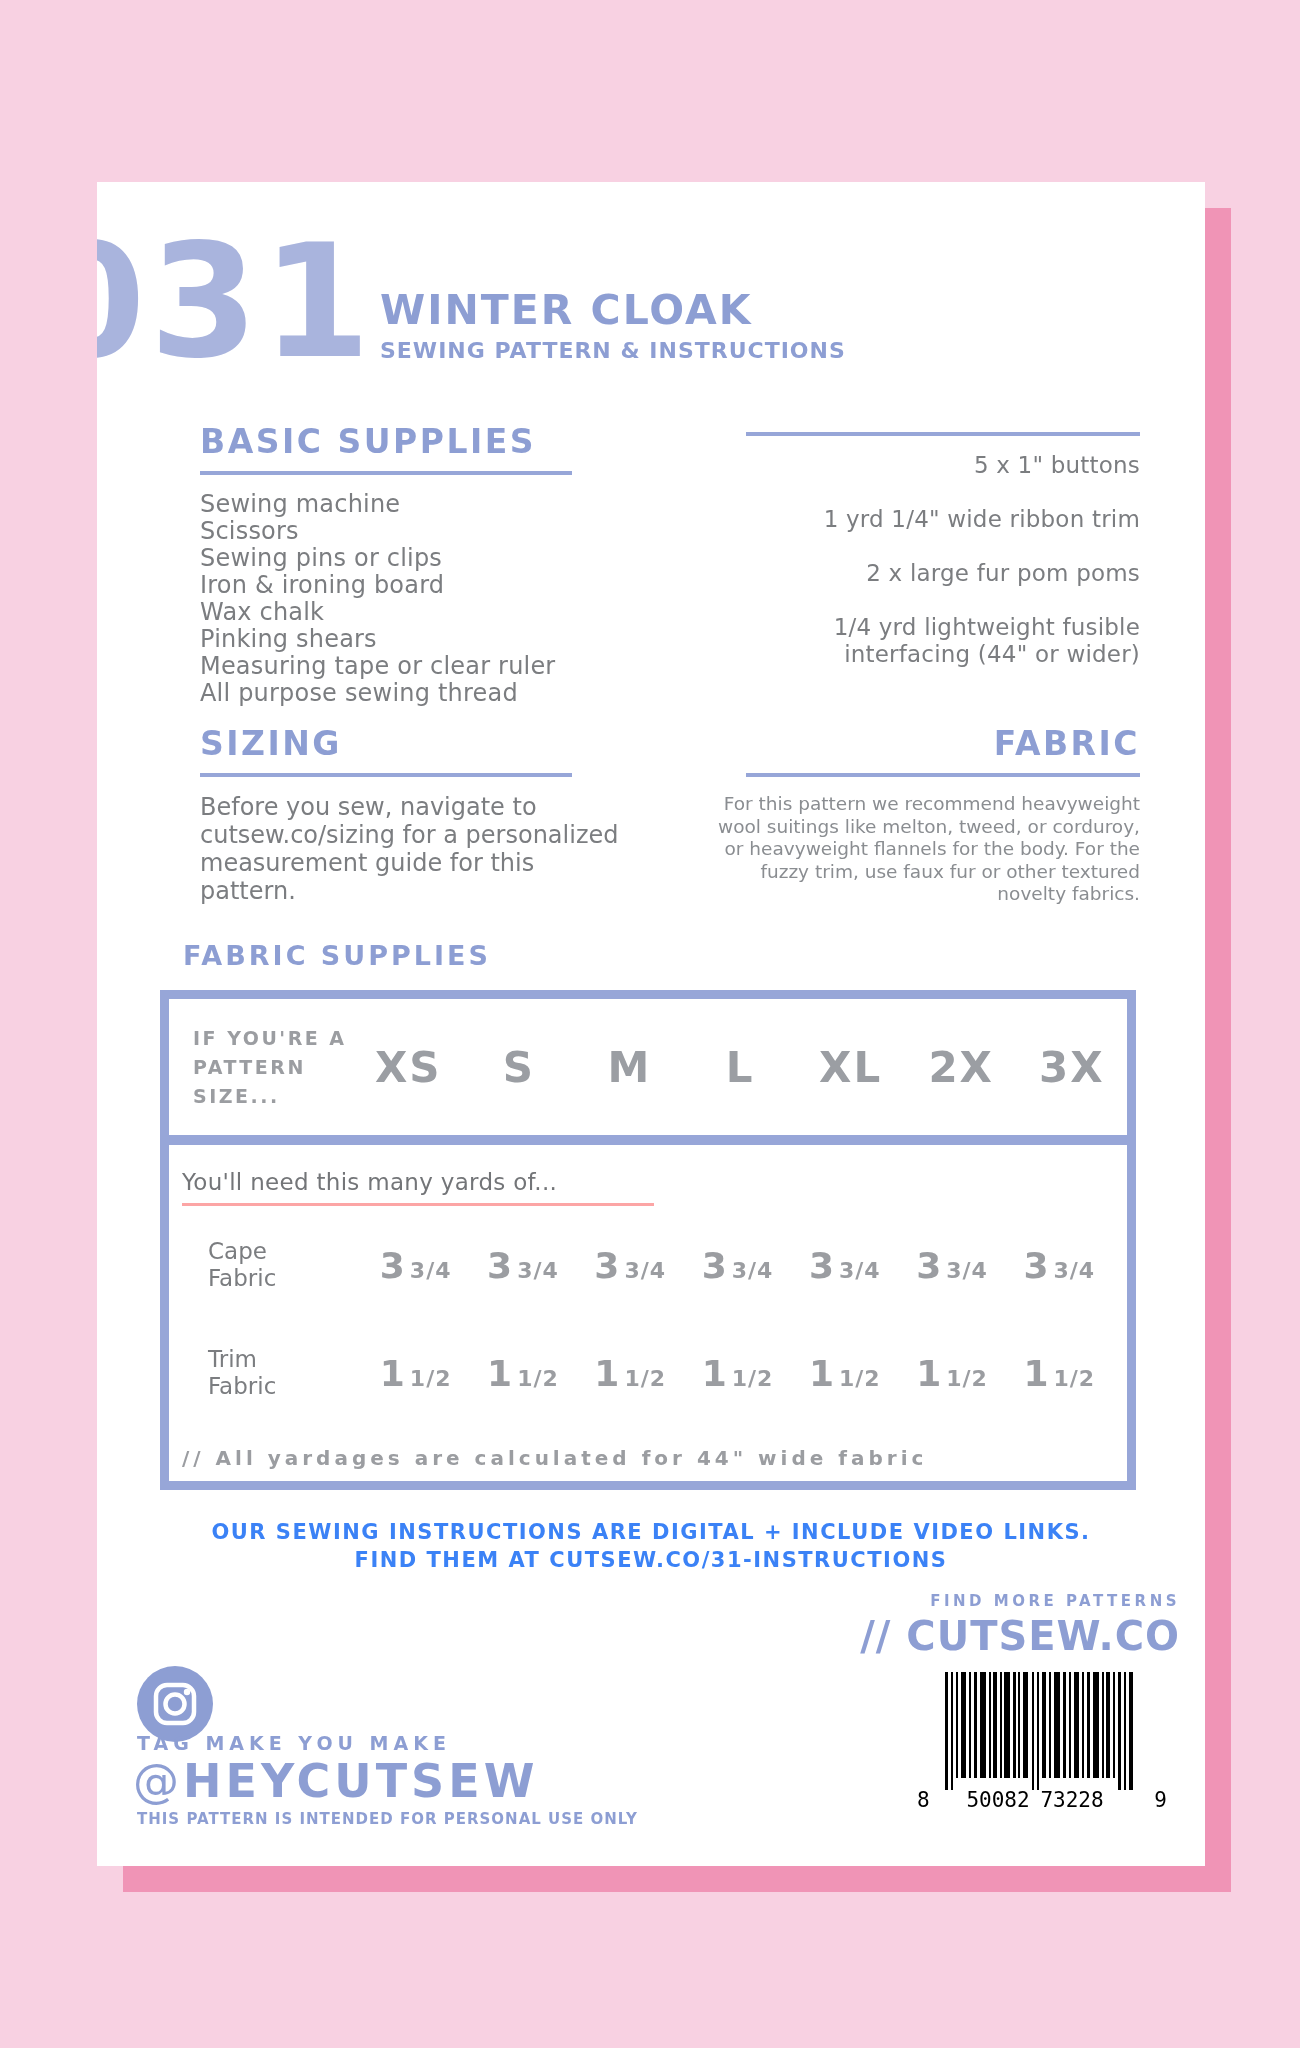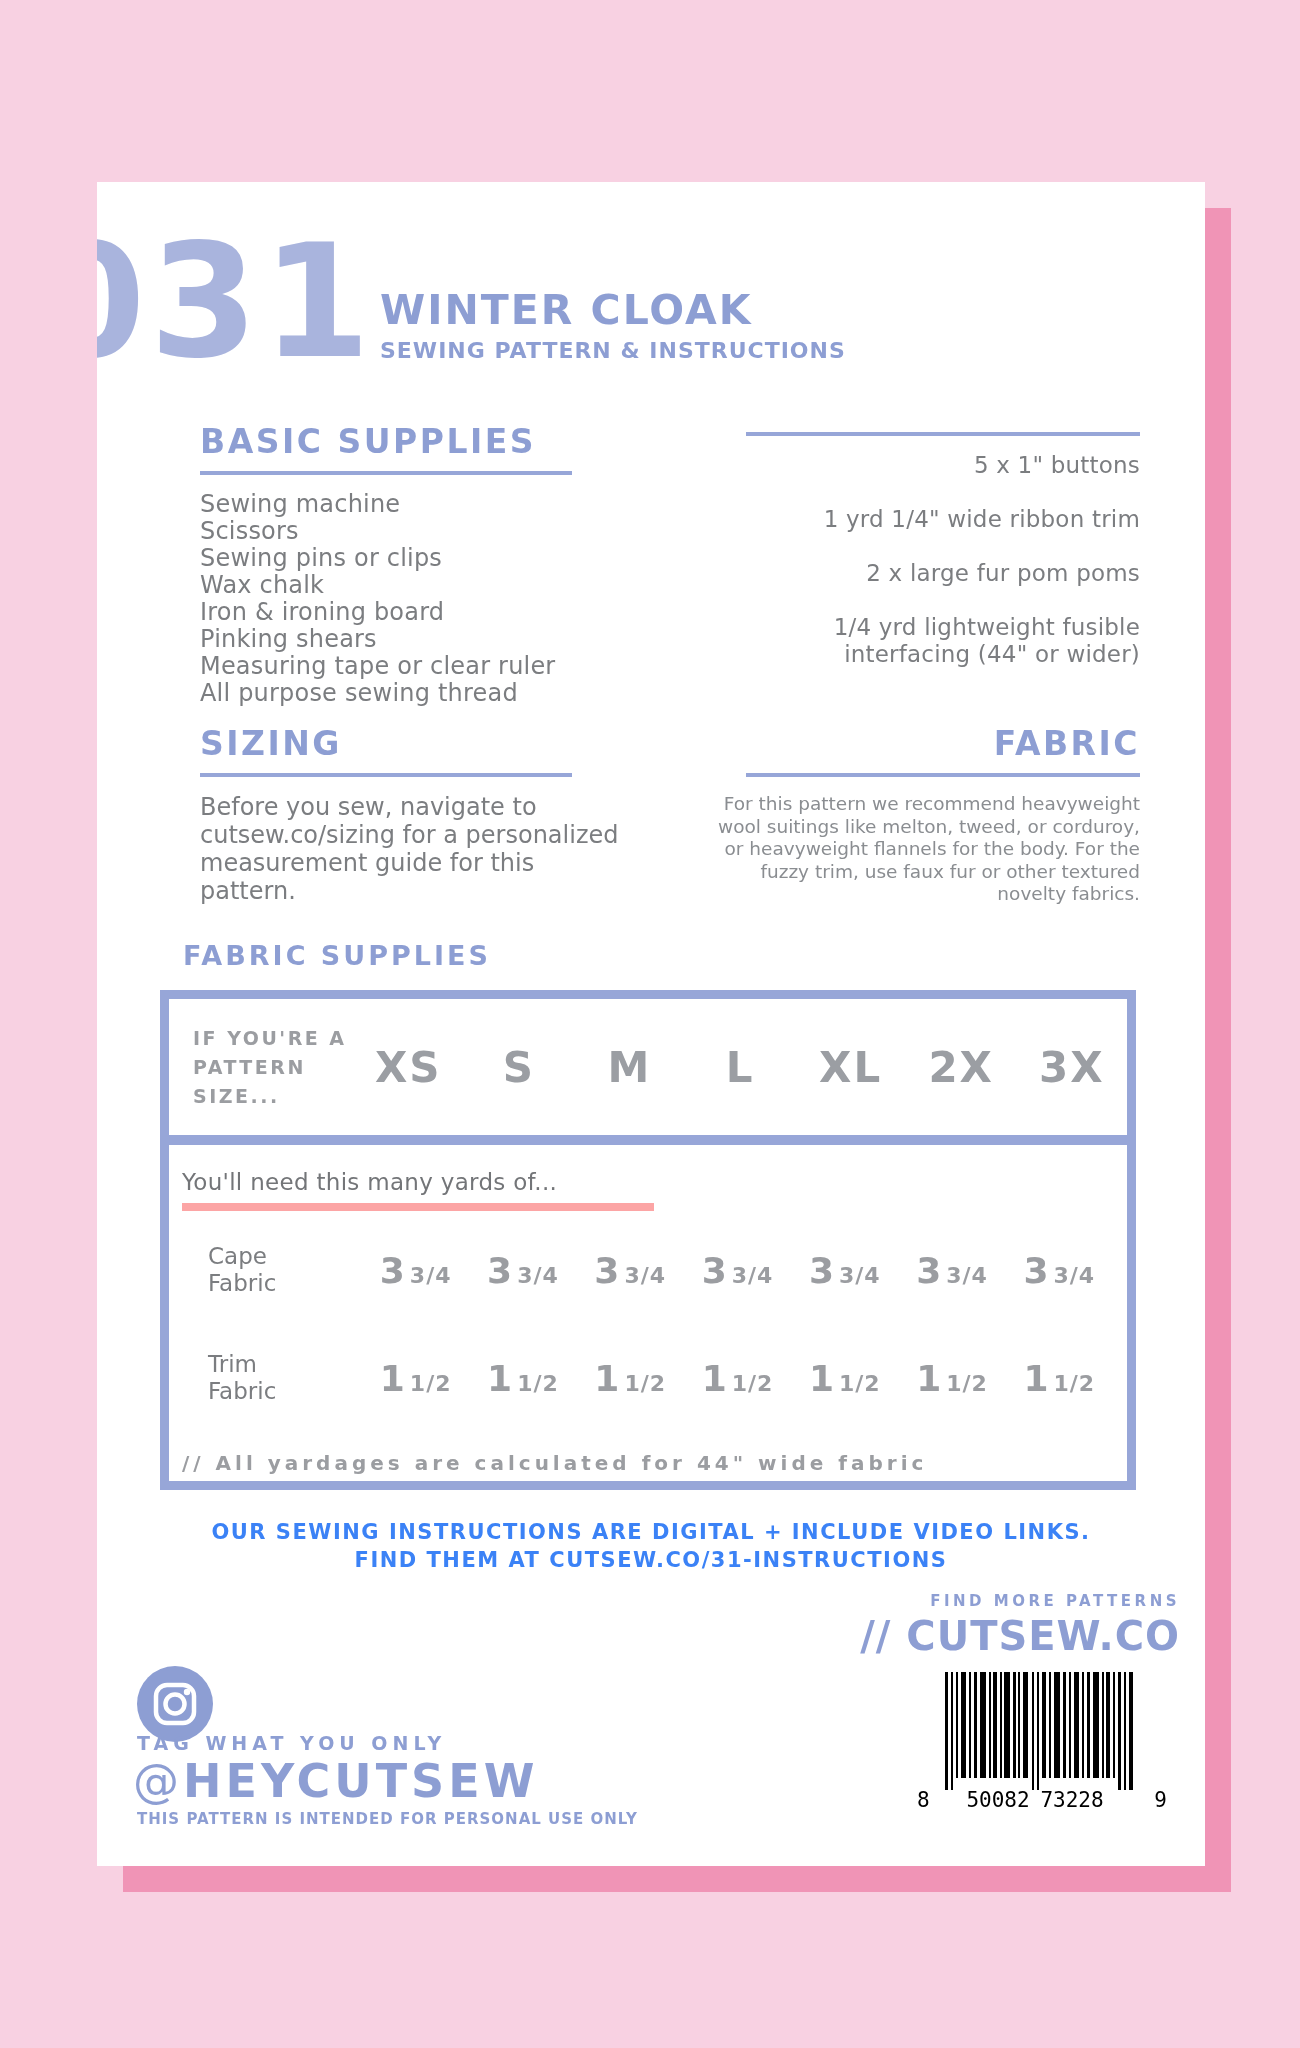--- a/index.html
+++ b/index.html
@@ -46,21 +46,21 @@
     position:absolute;left:63px;top:808px;width:976px;height:500px;
     border:9px solid #97a6d8;box-sizing:border-box;background:#fff;
   }
   .th-row{display:flex;align-items:center;height:136px;padding-left:24px;}
   .th-label{width:160px;font-size:19px;font-weight:800;letter-spacing:2.5px;color:#9b9da1;line-height:29px;}
   .size-cols{flex:1;display:flex;align-items:center;}
   .size-col{flex:1;text-align:center;font-size:42px;font-weight:800;letter-spacing:2px;color:#9b9ea3;}
   .th-divider{height:10px;background:#97a6d8;}
   .tbody{padding:24px 14px 0 13px;}
   .subheader{font-size:23px;color:#737578;letter-spacing:0.3px;display:inline-block;
-    width:472px;border-bottom:8px solid #fca5a5;padding-bottom:8px;box-sizing:border-box;}
+    width:472px;border-bottom:3px solid #fca5a5;padding-bottom:8px;box-sizing:border-box;}
   .yard-row{display:flex;align-items:center;margin-top:32px;}
   .yard-row.second{margin-top:54px;}
   .row-label{width:180px;box-sizing:border-box;padding-left:26px;font-size:23px;line-height:27px;color:#7b7d80;}
   .yard-cells{flex:1;display:flex;align-items:baseline;}
   .yard-cell{flex:1;text-align:center;white-space:nowrap;}
   .whole{font-size:36px;font-weight:800;color:#9b9da1;}
   .frac{font-size:22px;font-weight:800;color:#9b9da1;margin-left:5px;letter-spacing:1px;}
   .table-note{margin-top:46px;font-size:20px;font-weight:800;letter-spacing:4px;color:#9b9da1;}
   
   .banner{position:absolute;left:0;width:1108px;top:1336px;text-align:center;
@@ -96,22 +96,22 @@
     </div>
 
     <div class="cols row1">
       <section class="col-left">
         <h2 class="section">BASIC SUPPLIES</h2>
         <div class="rule rule-left"></div>
         <ul class="plain supplies-list">
           <li>Sewing machine</li>
           <li>Scissors</li>
           <li>Sewing pins or clips</li>
+          <li>Iron &amp; ironing board</li>
           <li>Wax chalk</li>
-          <li>Iron &amp; ironing board</li>
           <li>Pinking shears</li>
           <li>Measuring tape or clear ruler</li>
           <li>All purpose sewing thread</li>
         </ul>
       </section>
       <section class="col-right">
         <div class="rule rule-right"></div>
         <ul class="plain notions-list">
           <li>5 x 1" buttons</li>
           <li>1 yrd 1/4" wide ribbon trim</li>
@@ -247,18 +247,18 @@
     </div>
 
     <div class="insta">
       <svg width="76" height="76" viewBox="0 0 76 76">
         <circle cx="38" cy="38" r="38" fill="#8d9ed3"></circle>
         <rect x="19" y="19" width="38" height="38" rx="11" fill="none" stroke="#ffffff" stroke-width="4.5"></rect>
         <circle cx="38" cy="38" r="9.5" fill="none" stroke="#ffffff" stroke-width="4.5"></circle>
         <circle cx="50" cy="26" r="3.2" fill="#ffffff"></circle>
       </svg>
     </div>
-    <div class="tag-line">TAG WHAT YOU ONLY</div>
+    <div class="tag-line">TAG MAKE YOU MAKE</div>
     <div class="handle"><span class="at">@</span><span>HEYCUTSEW</span></div>
     <div class="legal">THIS PATTERN IS INTENDED FOR PERSONAL USE ONLY</div>
 
   </div>
 </div>
 
 </body></html>

